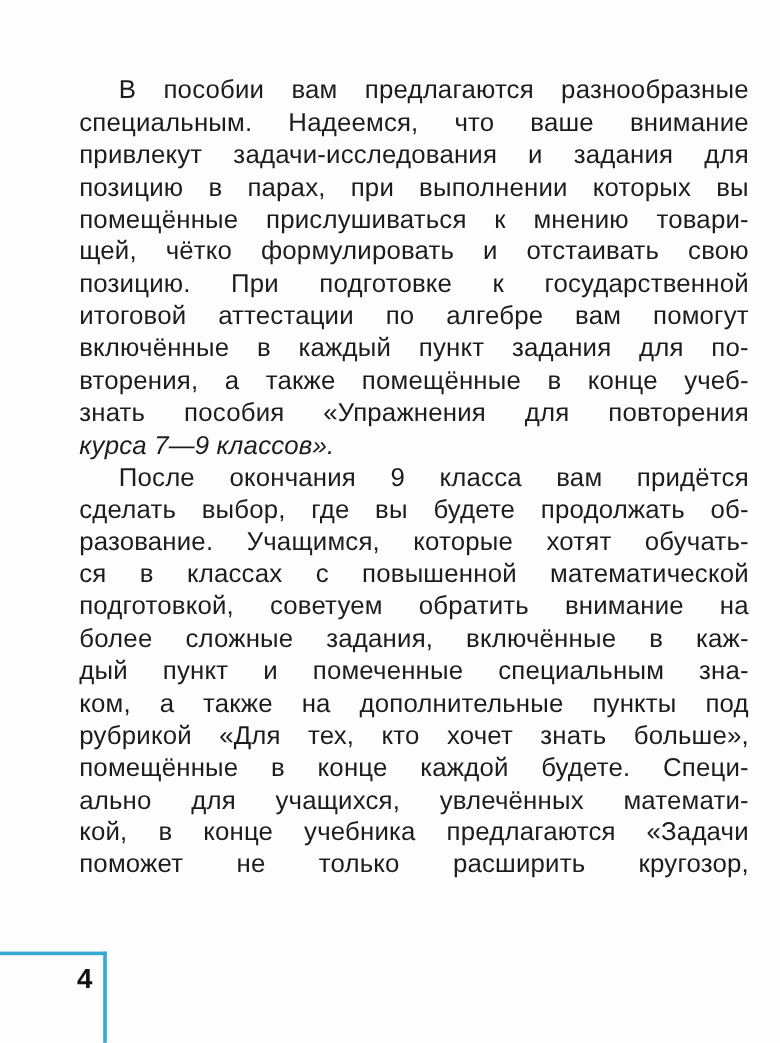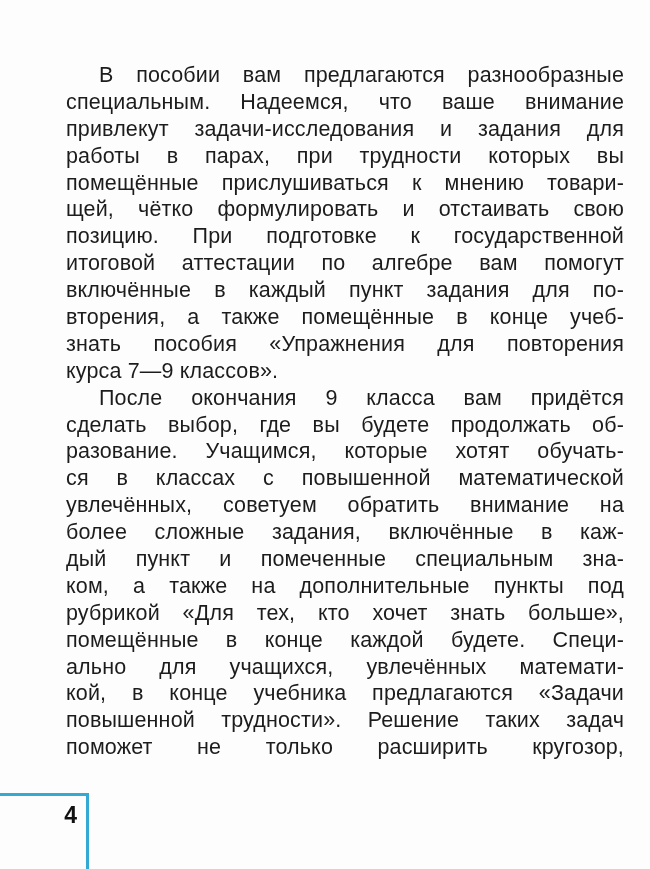--- a/index.html
+++ b/index.html
@@ -29,21 +29,21 @@
     letter-spacing:0.15px;
   }
   .line{
     text-align:justify;
     text-align-last:justify;
     white-space:normal;
     height:26.9px;
     overflow:visible;
   }
   .line.indent{ text-indent:33px; }
-  .line.flush{ text-align-last:left; }
+  .line.flush{ text-align-last:left;font-style:italic; }
   .page-number-frame{
     position:absolute;
     left:0;top:793px;
     width:86px;height:73px;
     border-top:3px solid var(--blue);
     border-right:3px solid var(--blue);
     box-sizing:content-box;
   }
   .page-number{
     position:absolute;
@@ -56,43 +56,42 @@
 </head>
 <body>
 
 <div class="page">
 
   <div class="text-block">
 
     <div class="line indent">В пособии вам предлагаются разнообразные</div>
     <div class="line">специальным. Надеемся, что ваше внимание</div>
     <div class="line">привлекут задачи-исследования и задания для</div>
-    <div class="line">работы в парах, при трудности которых вы</div>
+    <div class="line">позицию в парах, при выполнении которых вы</div>
     <div class="line">помещённые прислушиваться к мнению товари-</div>
     <div class="line">щей, чётко формулировать и отстаивать свою</div>
     <div class="line">позицию. При подготовке к государственной</div>
     <div class="line">итоговой аттестации по алгебре вам помогут</div>
     <div class="line">включённые в каждый пункт задания для по-</div>
     <div class="line">вторения, а также помещённые в конце учеб-</div>
     <div class="line">знать пособия «Упражнения для повторения</div>
     <div class="line flush">курса 7—9 классов».</div>
 
     <div class="line indent">После окончания 9 класса вам придётся</div>
     <div class="line">сделать выбор, где вы будете продолжать об-</div>
     <div class="line">разование. Учащимся, которые хотят обучать-</div>
     <div class="line">ся в классах с повышенной математической</div>
-    <div class="line">увлечённых, советуем обратить внимание на</div>
+    <div class="line">подготовкой, советуем обратить внимание на</div>
     <div class="line">более сложные задания, включённые в каж-</div>
     <div class="line">дый пункт и помеченные специальным зна-</div>
     <div class="line">ком, а также на дополнительные пункты под</div>
     <div class="line">рубрикой «Для тех, кто хочет знать больше»,</div>
     <div class="line">помещённые в конце каждой будете. Специ-</div>
     <div class="line">ально для учащихся, увлечённых математи-</div>
     <div class="line">кой, в конце учебника предлагаются «Задачи</div>
-    <div class="line">повышенной трудности». Решение таких задач</div>
     <div class="line">поможет не только расширить кругозор,</div>
   </div>
 
   <div class="page-number-frame">
     <span class="page-number">4</span>
   </div>
 
 </div>
 
 </body></html>

